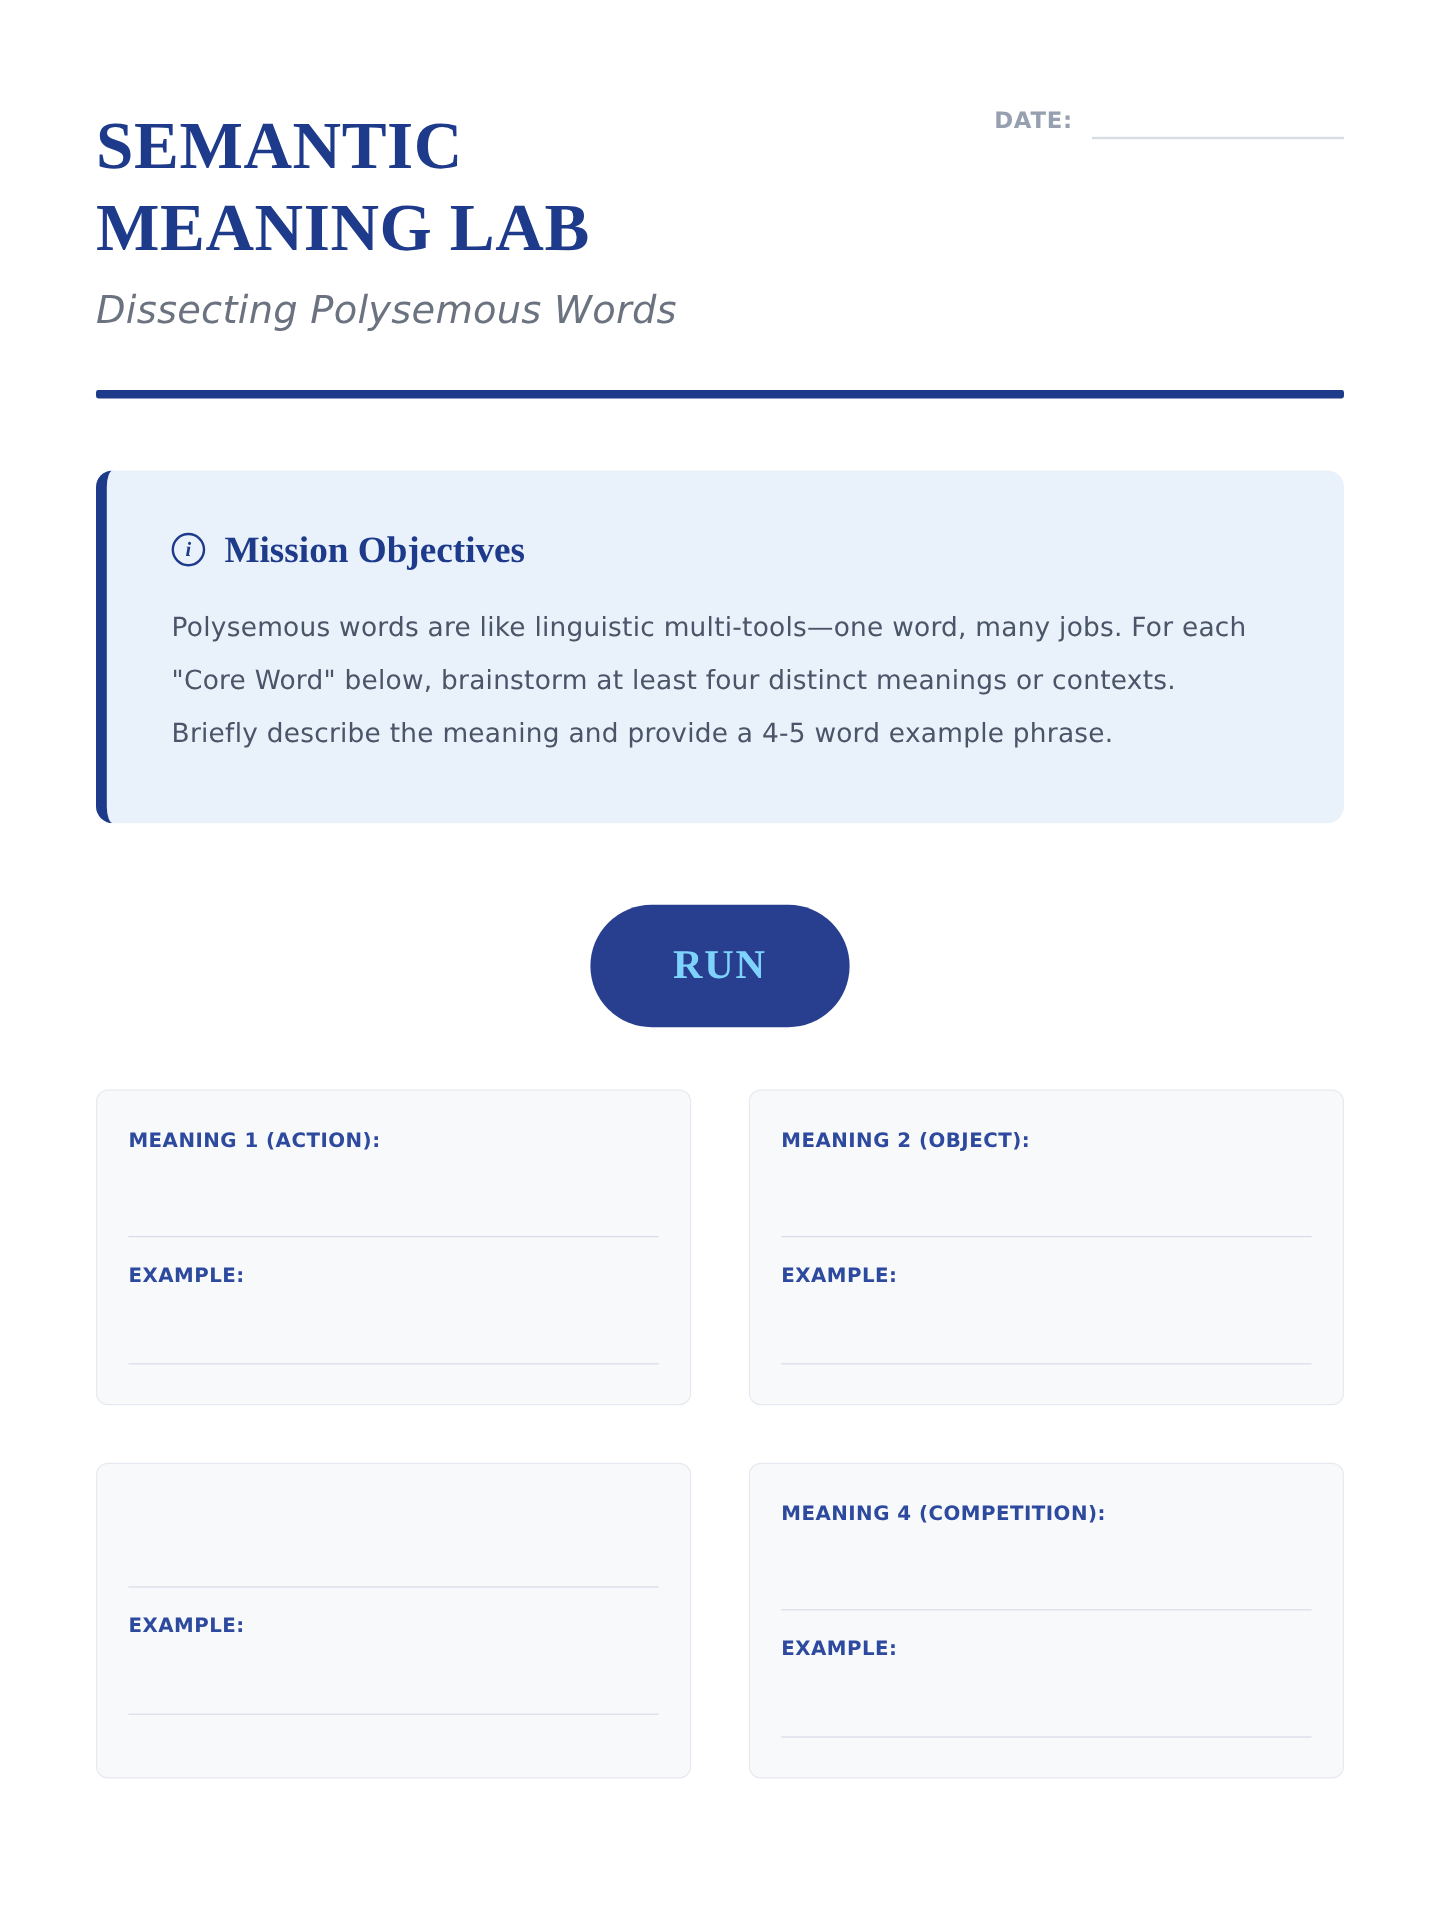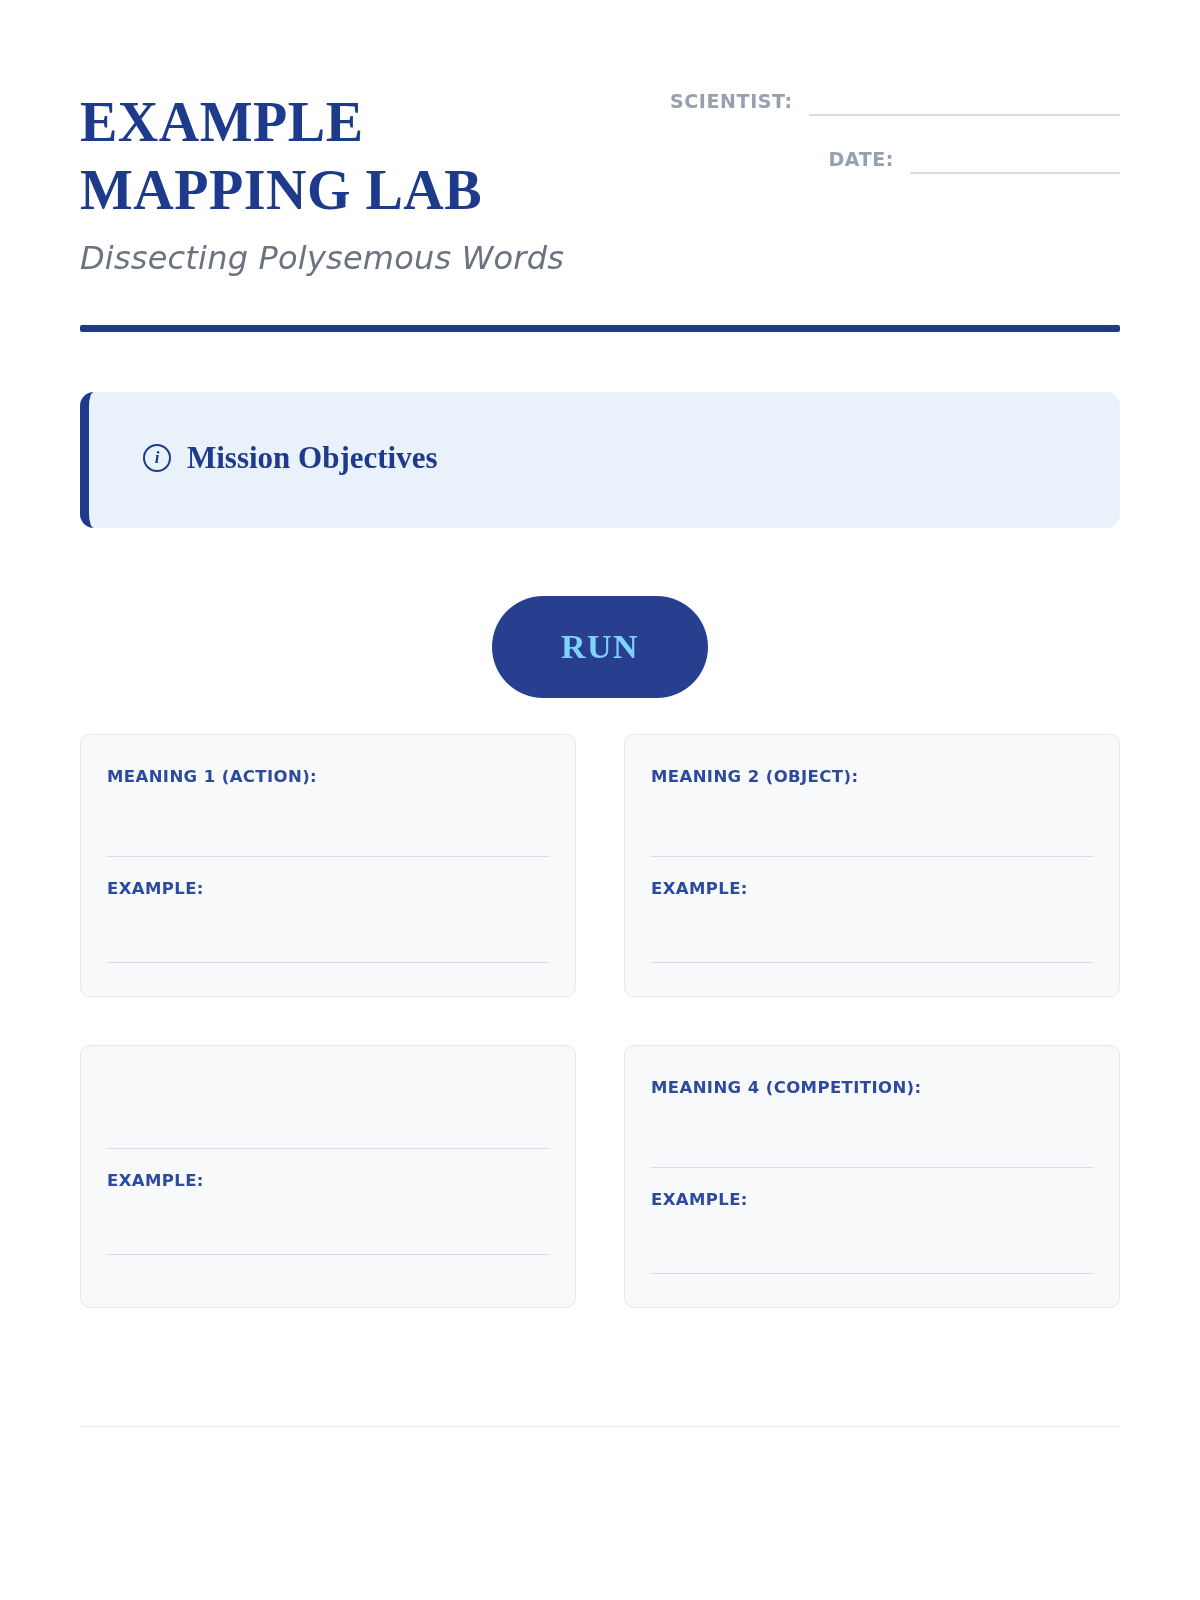--- a/index.html
+++ b/index.html
@@ -129,21 +129,21 @@
   .run-pill span {
     font-family: "Liberation Serif", "DejaVu Serif", serif;
     font-weight: 700;
     font-size: 34px;
     color: #7dd3fc;
     letter-spacing: 1.5px;
   }
 
   
   .cards {
-    margin-top: 36px;
+    margin-top: 52px;
     display: grid;
     grid-template-columns: 1fr 1fr;
     column-gap: 81px;
     row-gap: 55px;
     gap: 48px;
   }
   .card {
     background: var(--card_bg, #f8f9fb);
     border: 1px solid var(--card_border, #e6e9ef);
     border-radius: 10px;
@@ -170,42 +170,39 @@
     border-top: 1px solid var(--divider_light, #e8eaee);
   }
 </style>
 </head>
 <body>
 
 <div class="page">
 
   <header class="header">
     <div class="title-block">
-      <h1>EXAMPLE MAPPING LAB</h1>
+      <h1>SEMANTIC MEANING LAB</h1>
       <p class="subtitle">Dissecting Polysemous Words</p>
     </div>
     <div class="fields">
-      <div class="field-row">
-        <span class="field-label">SCIENTIST:</span>
-        <span class="field-line w-scientist"></span>
-      </div>
       <div class="field-row">
         <span class="field-label">DATE:</span>
         <span class="field-line w-date"></span>
       </div>
     </div>
   </header>
 
   <div class="divider"></div>
 
   <section class="mission">
     <h2 class="mission-title">
       <span class="info-icon">i</span>
       <span>Mission Objectives</span>
     </h2>
+    <p class="mission-body">Polysemous words are like linguistic multi-tools—one word, many jobs. For each "Core Word" below, brainstorm at least four distinct meanings or contexts. Briefly describe the meaning and provide a 4-5 word example phrase.</p>
   </section>
 
   <div class="run-pill">
     <span>RUN</span>
   </div>
 
   <div class="cards">
 
     <div class="card">
       <div class="card-label">MEANING 1 (ACTION):</div>

